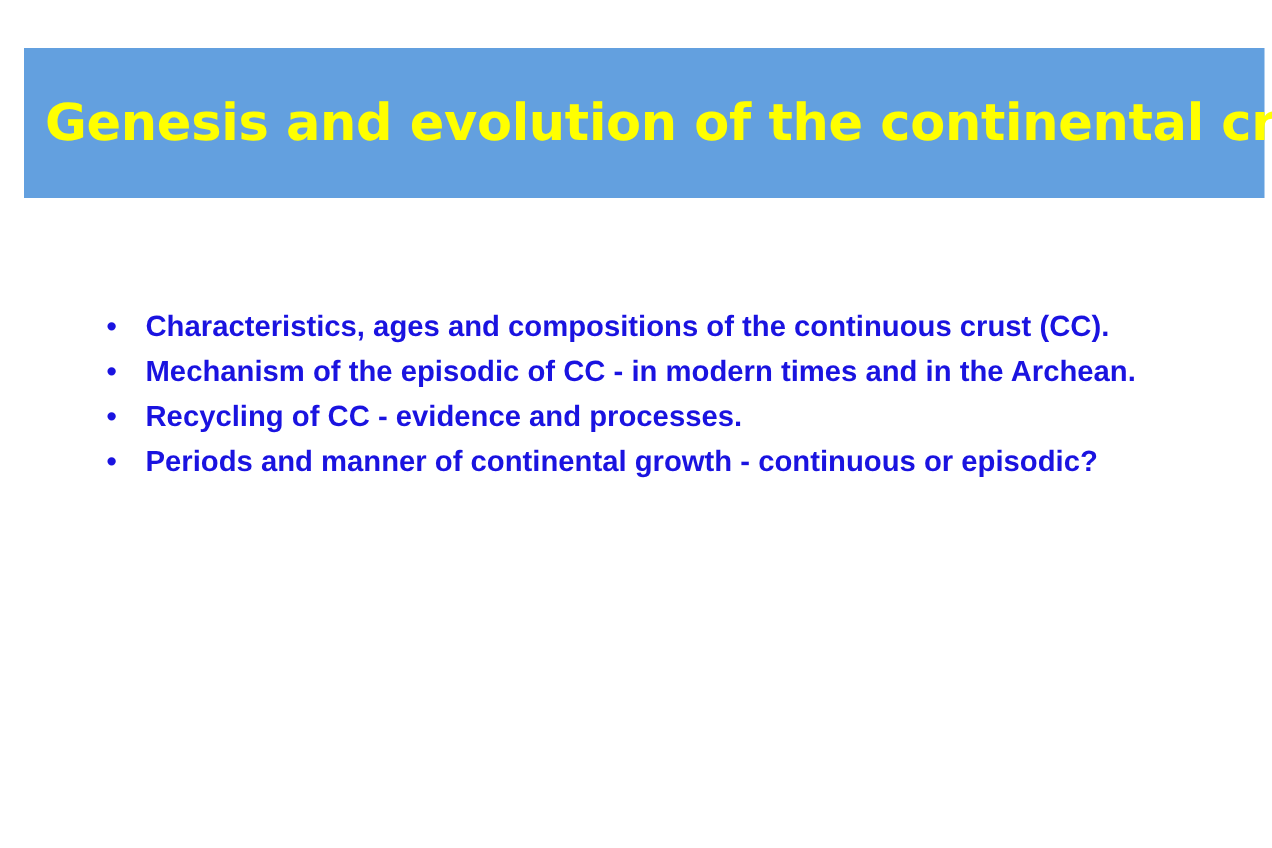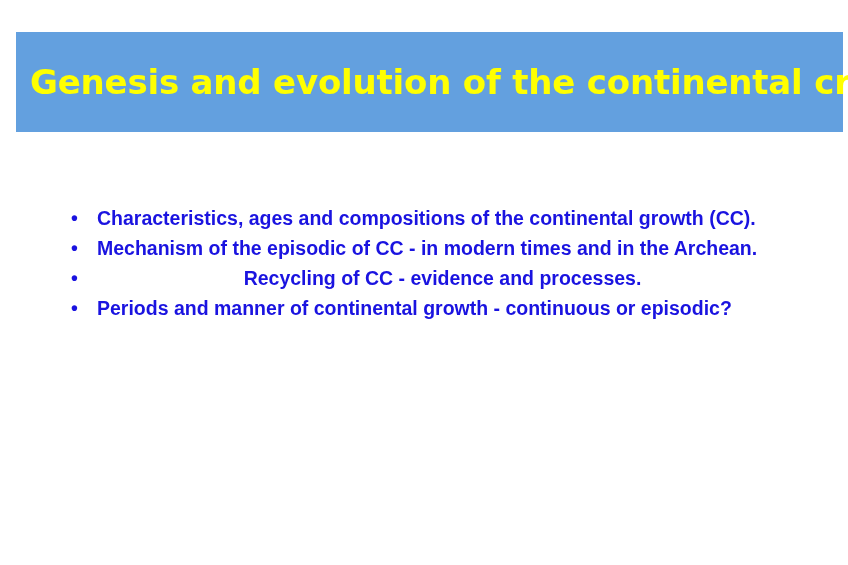--- a/index.html
+++ b/index.html
@@ -87,37 +87,37 @@
   .bullet-text.justified {
     text-align-last: left;
   }
 
   
   .bullet-row.wide .bullet-text {
     text-align: justify;
   }
 
   .bullet-row.plain .bullet-text {
-    text-align: center;
+    text-align: left;
   }
 </style>
 </head>
 <body>
 
 <div class="slide">
 
   <div class="title-band">
     <div class="title-text">Genesis and evolution of the continental crust</div>
   </div>
 
   <div class="body-block">
 
     <div class="bullet-row wide">
       <span class="bullet-marker">•</span>
-      <span class="bullet-text justified">Characteristics, ages and compositions of the continental growth (CC).</span>
+      <span class="bullet-text justified">Characteristics, ages and compositions of the continuous crust (CC).</span>
     </div>
 
     <div class="bullet-row wide">
       <span class="bullet-marker">•</span>
       <span class="bullet-text justified">Mechanism of the episodic of CC - in modern times and in the Archean.</span>
     </div>
 
     <div class="bullet-row plain">
       <span class="bullet-marker">•</span>
       <span class="bullet-text">Recycling of CC - evidence and processes.</span>

